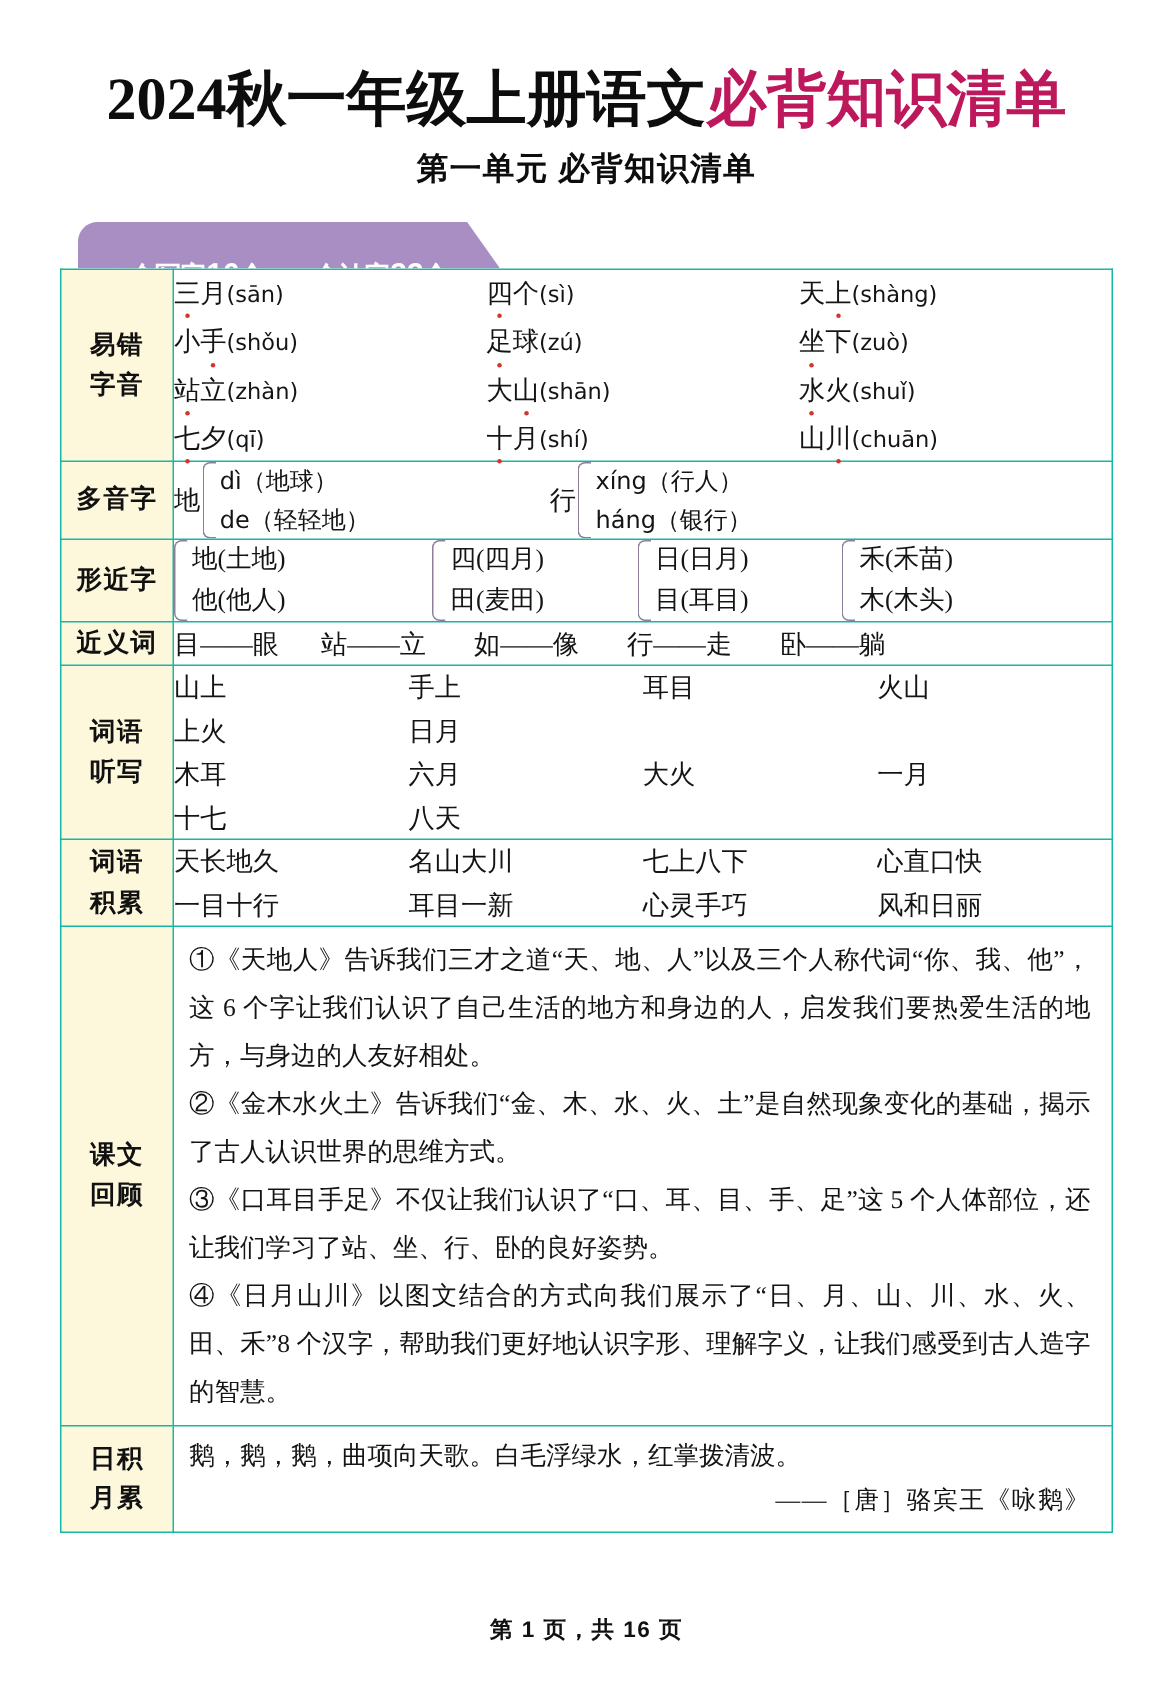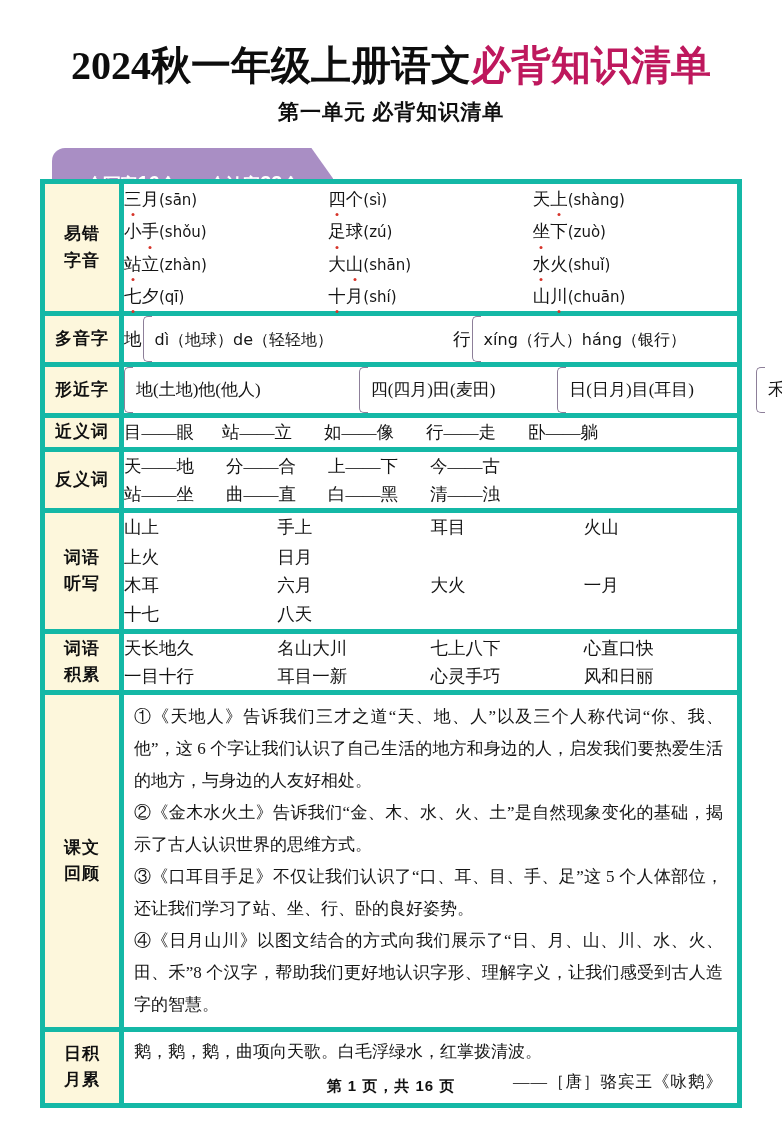--- a/index.html
+++ b/index.html
@@ -89,21 +89,21 @@
 
   
   table.sheet {
     width: 100%;
     border-collapse: collapse;
     table-layout: fixed;
     border: 1px solid #9b87a8;
     background: #ffffff;
   }
   table.sheet td {
-    border: 5px solid #14b8a6;
+    border: 1px solid #14b8a6;
     vertical-align: middle;
     padding: 0;
   }
   td.label {
     width: 74px;
     background: #fdf7dc;
     text-align: center;
     font-family: Liberation Serif, serif;
     font-weight: bold;
     font-size: 17px;
@@ -166,24 +166,23 @@
     align-self: stretch;
     border-left: 1.4px solid #8d7f99;
     border-top: 1.4px solid #8d7f99;
     border-bottom: 1.4px solid #8d7f99;
     border-radius: 5px 0 0 5px;
     margin-right: 3px;
     min-height: 44px;
   }
   .brace-items {
     display: flex;
-    flex-direction: row;
+    flex-direction: column;
     justify-content: center;
     line-height: 1.58;
-    text-align: right;
   }
   .brace-items div { font-size: 17px; white-space: nowrap; }
   .brace-items .mono-py { font-family: "DejaVu Sans", sans-serif; font-size: 16px; }
 
   
   .pairs {
     display: flex;
     flex-wrap: nowrap;
     white-space: nowrap;
   }
@@ -352,37 +351,20 @@
           <div class="pairs" id="jinyi-row">
               <span class="pair">目——眼</span>
               <span class="pair" style="margin-left: 28px;">站——立</span>
               <span class="pair" style="margin-left: 32px;">如——像</span>
               <span class="pair" style="margin-left: 32px;">行——走</span>
               <span class="pair" style="margin-left: 32px;">卧——躺</span>
             </div>
         </td>
       </tr>
 
-      <tr>
-        <td class="label">反义词</td>
-        <td class="body">
-          <div class="pairs" id="fanyi-line1">
-              <span class="pair">天——地</span>
-              <span class="pair" style="margin-left: 32px;">分——合</span>
-              <span class="pair" style="margin-left: 32px;">上——下</span>
-              <span class="pair" style="margin-left: 32px;">今——古</span>
-            </div>
-          <div class="pairs" id="fanyi-line2">
-              <span class="pair">站——坐</span>
-              <span class="pair" style="margin-left: 32px;">曲——直</span>
-              <span class="pair" style="margin-left: 32px;">白——黑</span>
-              <span class="pair" style="margin-left: 32px;">清——浊</span>
-            </div>
-        </td>
-      </tr>
 
       <tr>
         <td class="label">
           <div>词语</div>
           <div>听写</div>
         </td>
         <td class="body">
           <div class="wgrid c6" id="tingxie-line1">
               <span>山上</span>
               <span>手上</span>

